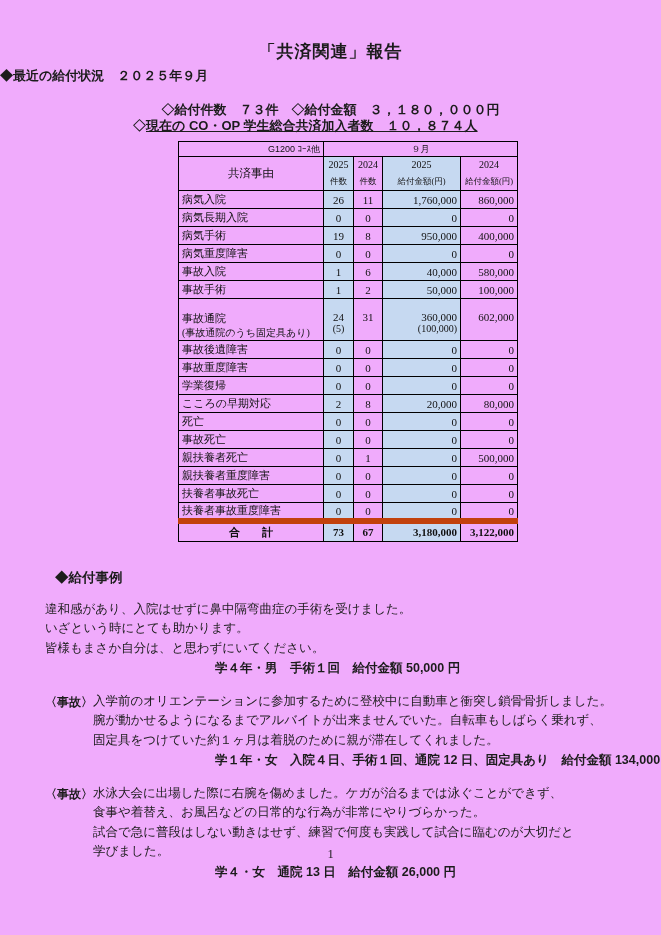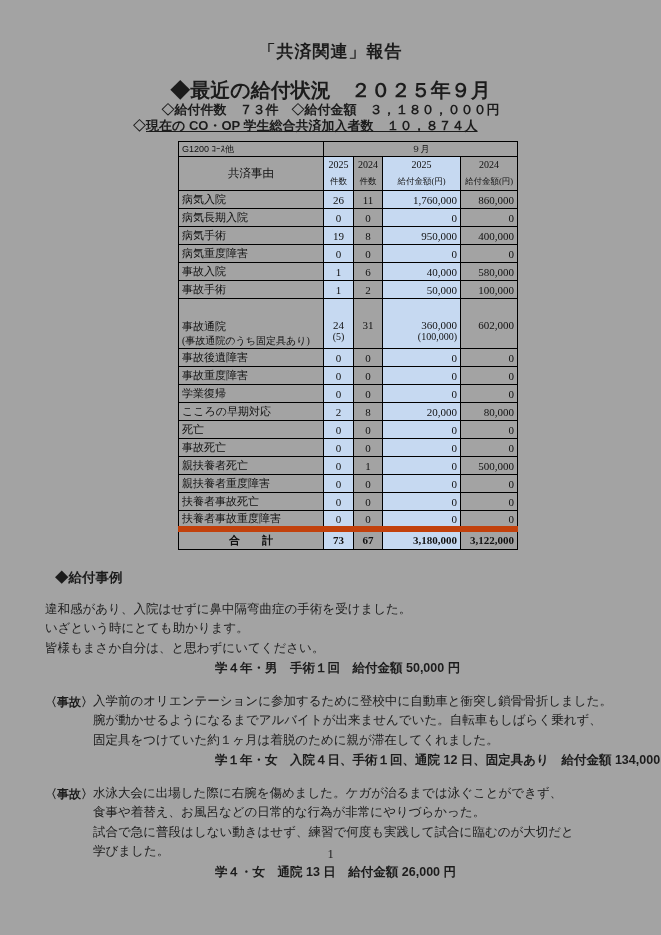--- a/index.html
+++ b/index.html
@@ -1,30 +1,30 @@
 <!DOCTYPE html>
 <html><head>
 <meta charset="utf-8">
 <style>
   * { margin:0; padding:0; box-sizing:border-box; }
   html,body { background:#e8e8e8; }
   .page {
     position:relative; width:661px; height:935px; margin:0 auto;
-    background:#a3a3a3; overflow:hidden;
+    background:#f0abfc; overflow:hidden;
     font-family:"Liberation Serif", serif; color:#1c1c1c;
   }
   .doc-title {
     position:absolute; top:40px; left:0; width:100%;
     text-align:center; font-family:"Liberation Sans", sans-serif;
     font-weight:bold; font-size:17px; letter-spacing:1px;
   }
   .section-heading {
-    position:absolute; top:77px; left:0; width:100%;
-    text-align:center; font-family:"Liberation Sans", sans-serif;
-    font-weight:bold; font-size:20px;
+    position:absolute; top:67px; left:0; width:100%;
+    text-align:left; font-family:"Liberation Sans", sans-serif;
+    font-weight:bold; font-size:13px;
   }
   .stats-line {
     position:absolute; top:101px; left:0; width:100%;
     text-align:center; font-family:"Liberation Sans", sans-serif;
     font-weight:bold; font-size:13px;
   }
   .membership-line {
     position:absolute; top:117px; left:133px;
     font-family:"Liberation Sans", sans-serif;
     font-weight:bold; font-size:13px; white-space:nowrap;
@@ -39,34 +39,34 @@
     font-family:"Liberation Serif", serif; font-size:11px; color:#111;
   }
   table.benefit td, table.benefit th { border:1px solid #000; padding:0 3px; }
   col.c-label  { width:145px; }
   col.c-cnt25  { width:30px; }
   col.c-cnt24  { width:29px; }
   col.c-amt25  { width:78px; }
   col.c-amt24  { width:57px; }
 
   tr.corner-row td { height:15px; font-size:9px; }
-  td.corner { text-align:left; padding-left:4px; font-family:"Liberation Sans", sans-serif; }
+  td.corner { text-align:right; padding-left:4px; font-family:"Liberation Sans", sans-serif; }
   td.month  { text-align:center; font-size:11px; }
 
   tr.head-row th { height:34px; font-weight:normal; vertical-align:middle; text-align:center; }
   th.subject { font-size:11.5px; font-weight:600; }
   .yr   { display:block; font-size:10px; margin-bottom:6px; }
   .unit { display:block; font-size:8.5px; }
 
   tr.data-row td { height:18px; }
   td.lab { text-align:left; padding-left:4px; white-space:nowrap; }
   td.cnt { text-align:center; }
   td.amt { text-align:right; padding-right:7px; }
   .hl { background:#c6d9f1; }
-  tr.double td { height:37px; vertical-align:top; padding-top:20px; }
+  tr.double td { height:37px; vertical-align:top; padding-top:12px; }
   .subline { font-size:10px; white-space:nowrap; }
 
   tr.total-row td { height:20px; font-weight:bold; border-top:6px solid #c2410c; }
   td.total-label { text-align:center; white-space:pre; }
 
   
   .examples {
     position:absolute; left:45px; top:568px; width:585px;
     font-size:12.5px; line-height:19.5px;
   }

